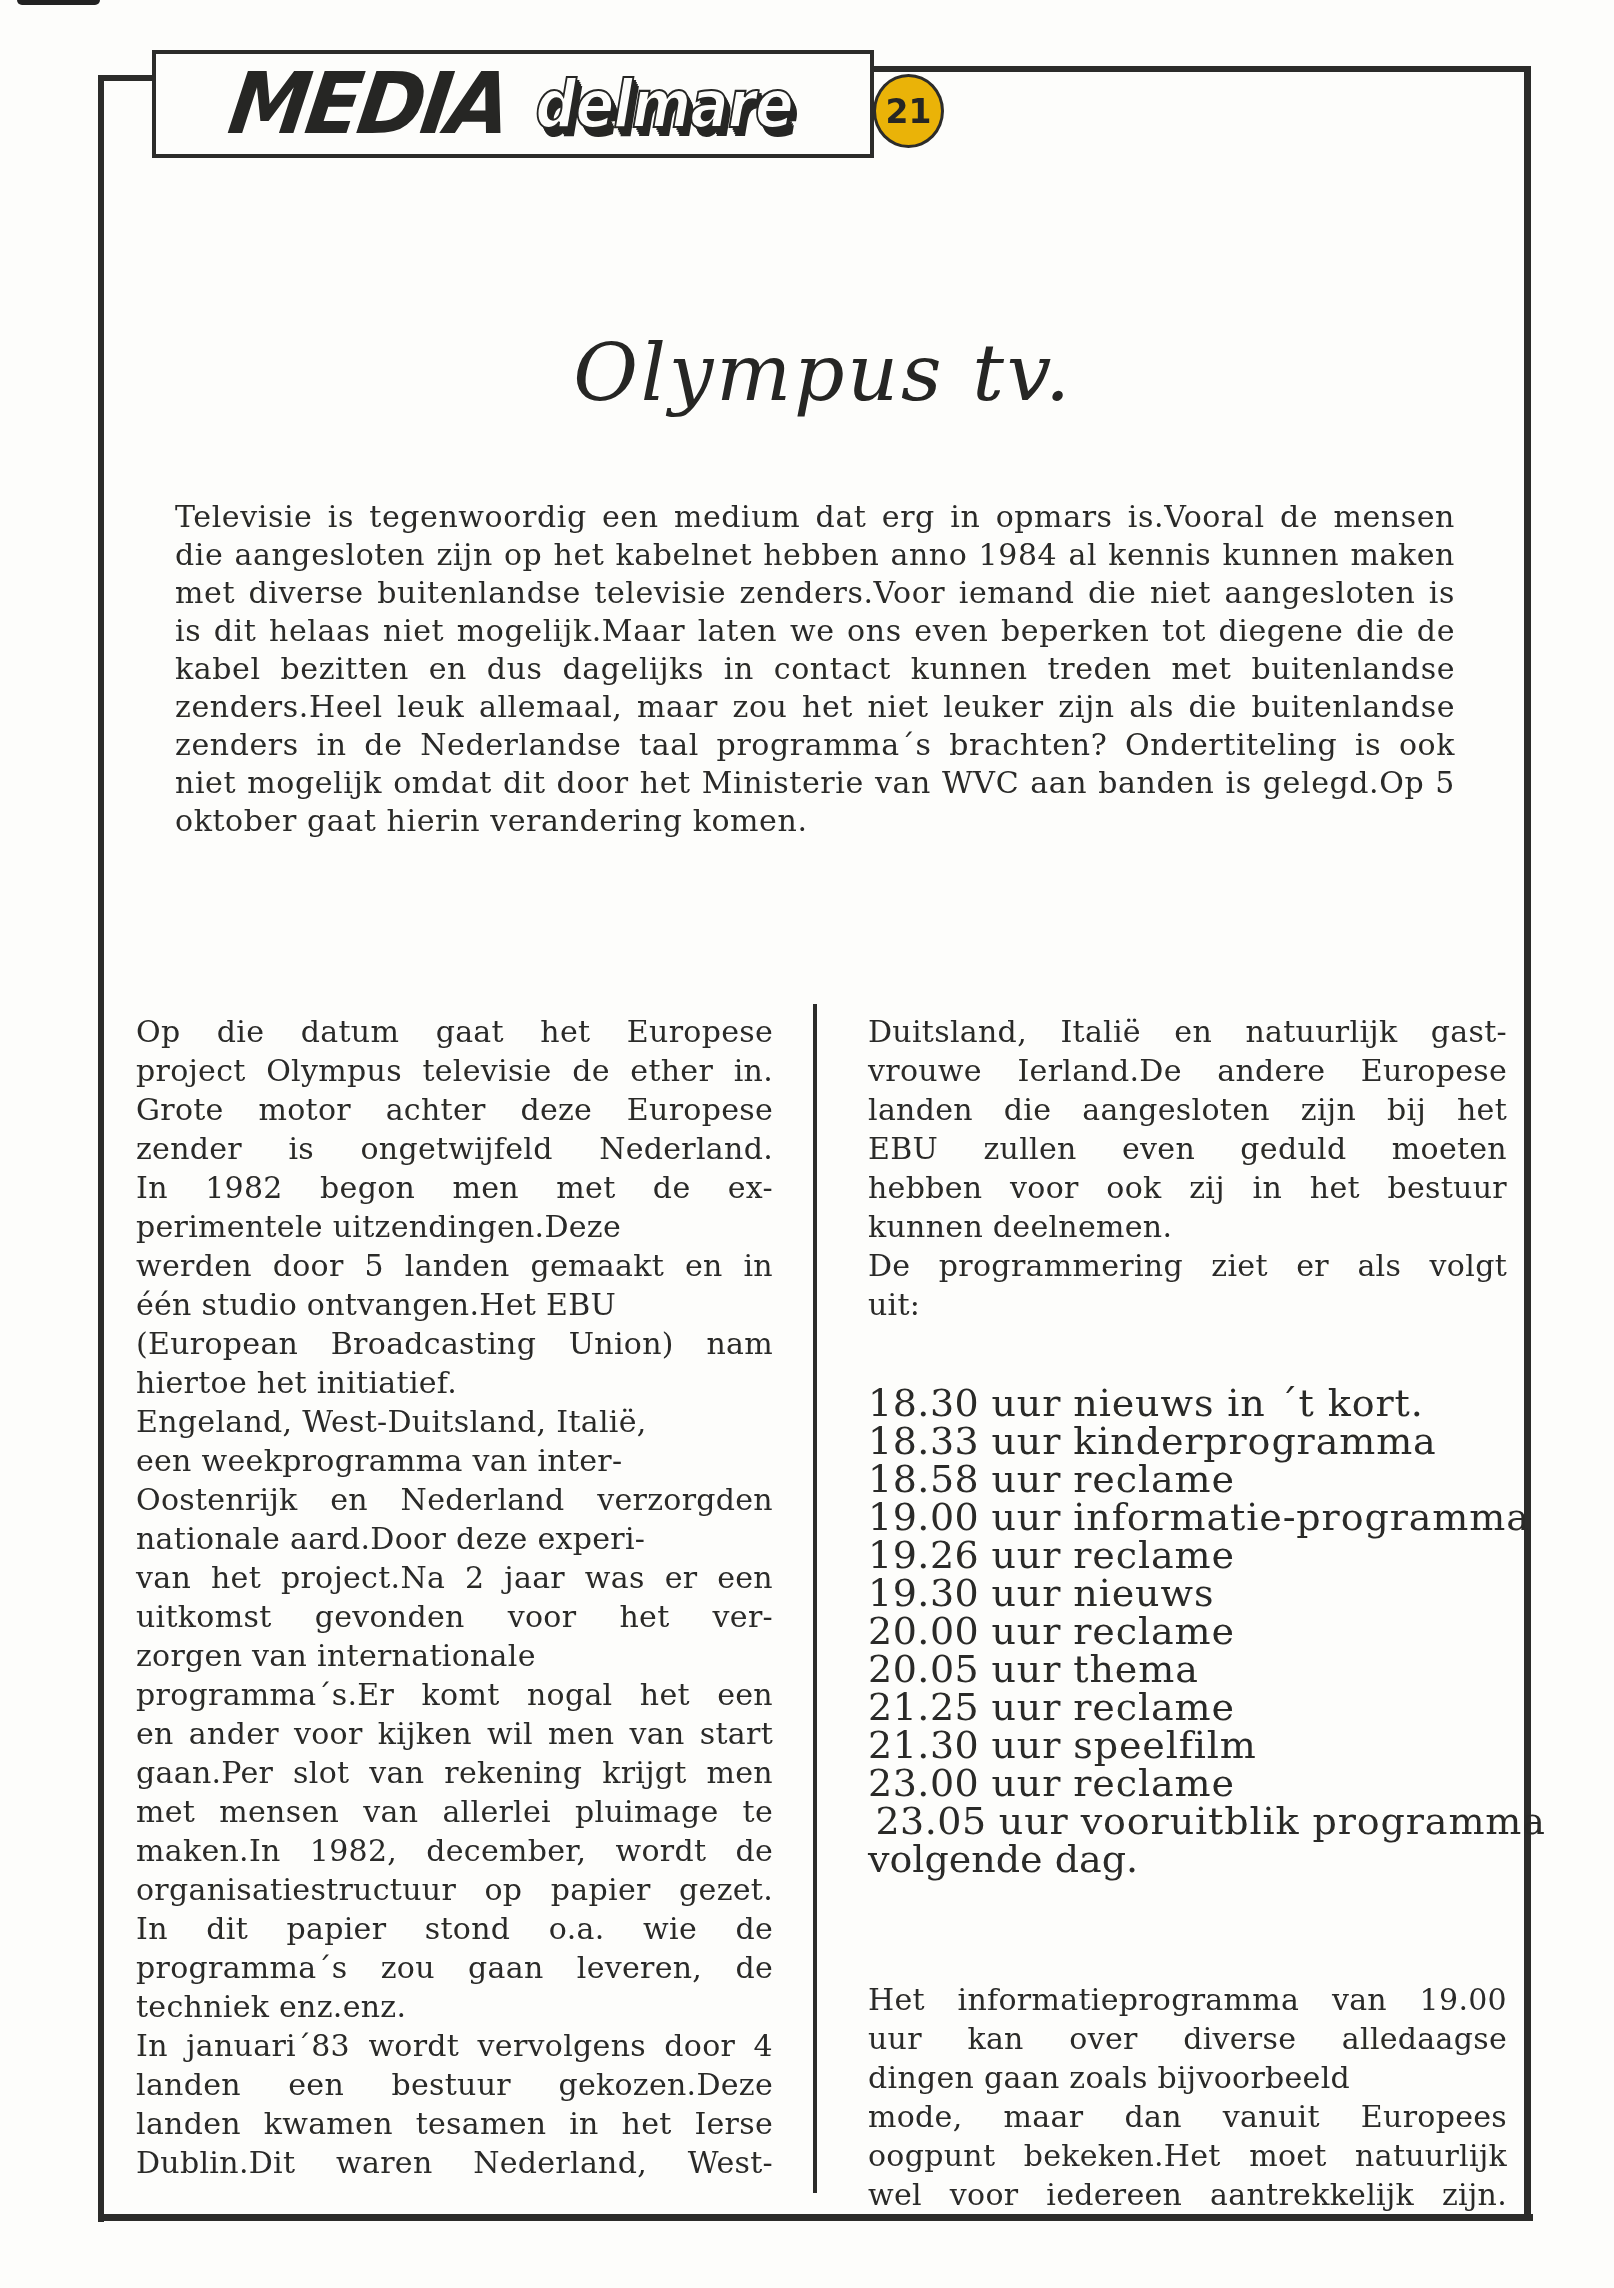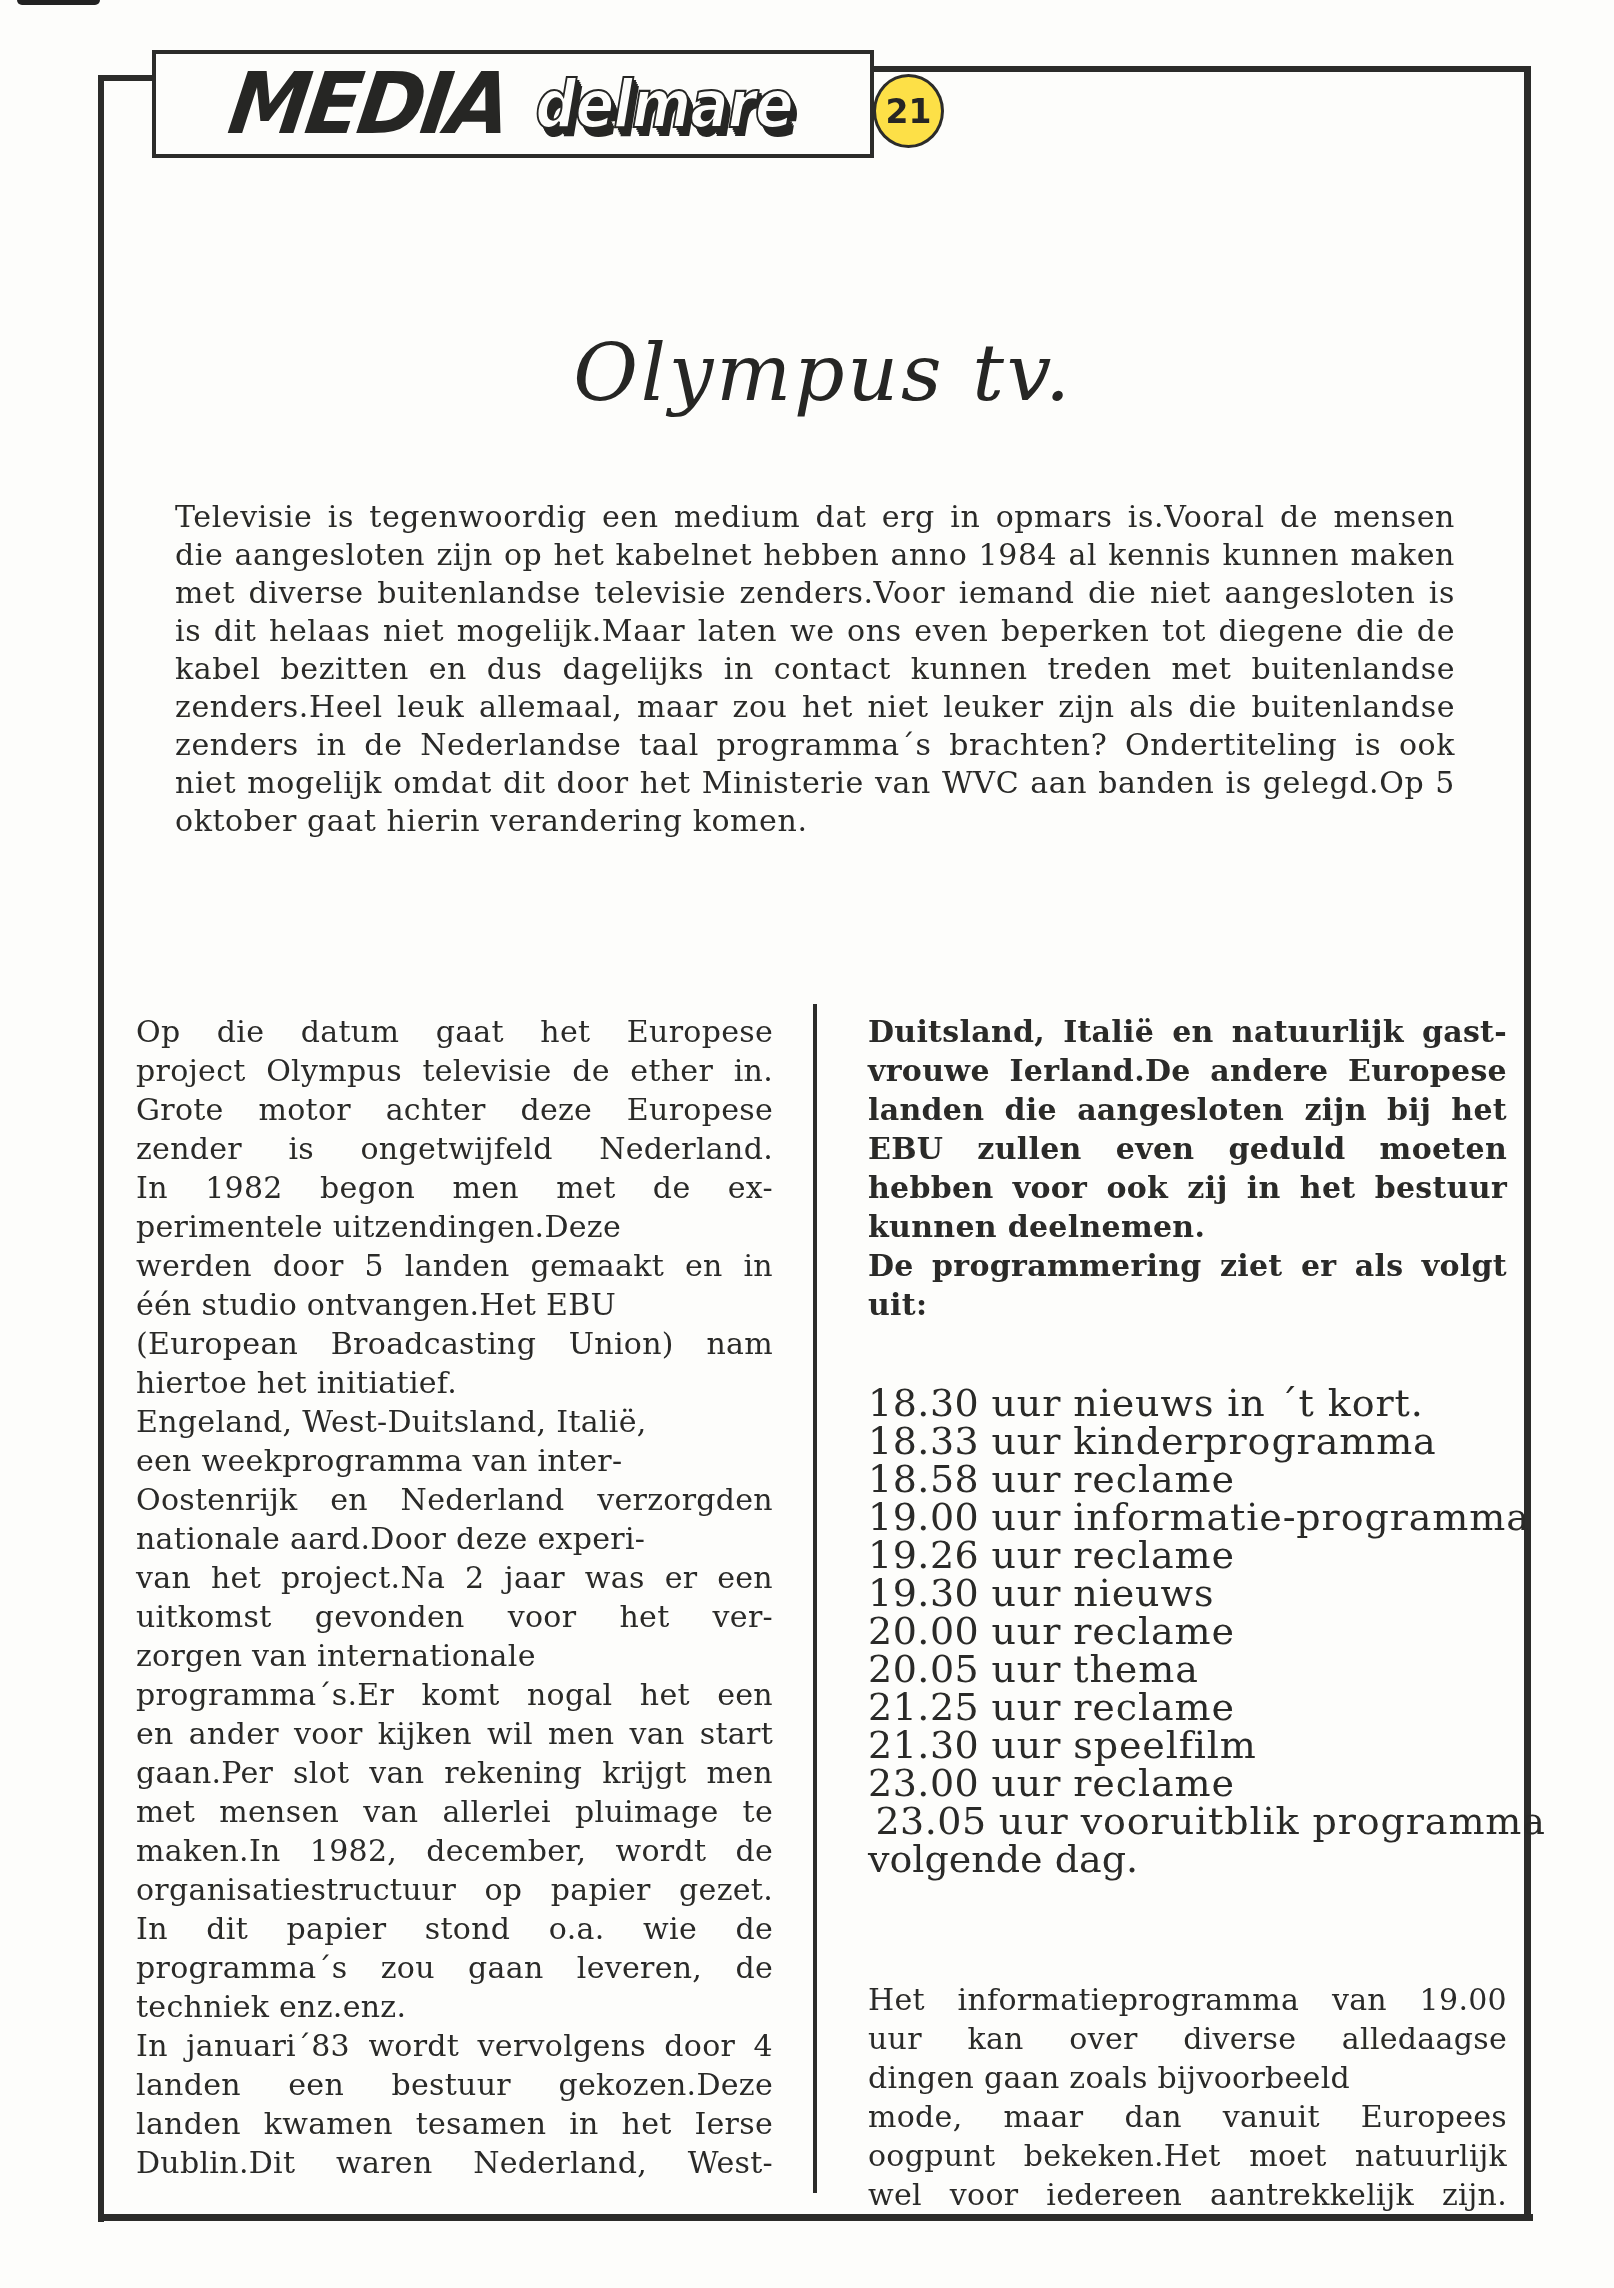--- a/index.html
+++ b/index.html
@@ -39,21 +39,21 @@
     font-weight: bold; font-style: italic;
     font-size: 57px; letter-spacing: -0.9px; color: #fdfdfb;
     text-shadow: 2.8px 2.8px 0 #262624, 3.7px 4.6px 0 #262624, 4.6px 6.5px 0 #262624, 5.5px 8.3px 0 #262624;
     -webkit-text-stroke: 1.8px #262624;
     transform: scaleY(1.15);
     line-height: 1;
   }
   .page-number {
     position: absolute; left: 873px; top: 74px; width: 65px; height: 68px;
     border: 3.7px solid #2c2c2a; border-radius: 50%;
-    background: #fde047;
+    background: #eab308;
     display: flex; align-items: center; justify-content: center;
     font-family: "DejaVu Sans", "Liberation Sans", sans-serif;
     font-weight: bold; font-size: 33px; color: #262624;
   }
 
   
   .article-title {
     position: absolute; left: 0; width: 1614px; top: 318px;
     text-align: center;
     font-family: "DejaVu Serif", "Liberation Serif", serif;
@@ -64,21 +64,21 @@
   
   .intro {
     position: absolute; left: 175px; top: 498px; width: 1280px;
     font-size: 30px; line-height: 38px; text-align: justify;
     letter-spacing: 0.6px;
   }
   .col {
     position: absolute; font-size: 30px; line-height: 39px; letter-spacing: 0.3px;
   }
   .col-left { left: 136px; top: 1012px; width: 637px; }
-  .col-right { left: 868px; top: 1012px; width: 639px; font-weight: bold; }
+  .col-right { left: 868px; top: 1012px; width: 639px; }
   .col .line { display: block; text-align: justify; text-align-last: justify; white-space: nowrap; }
   .col .line.last { text-align-last: left; }
   .col-divider { position: absolute; left: 813px; top: 1004px; width: 3.7px; height: 1189px; background: #2c2c2a; }
 
   .schedule { position: absolute; left: 868px; top: 1384px; width: 646px; font-size: 38px; line-height: 38px; }
   .schedule-row { display: block; white-space: nowrap; }
   .schedule-row .time { letter-spacing: 0.5px; }
   .schedule-row .rest { letter-spacing: 0.9px; }
   .schedule-row.indent { padding-left: 7.4px; }
 

